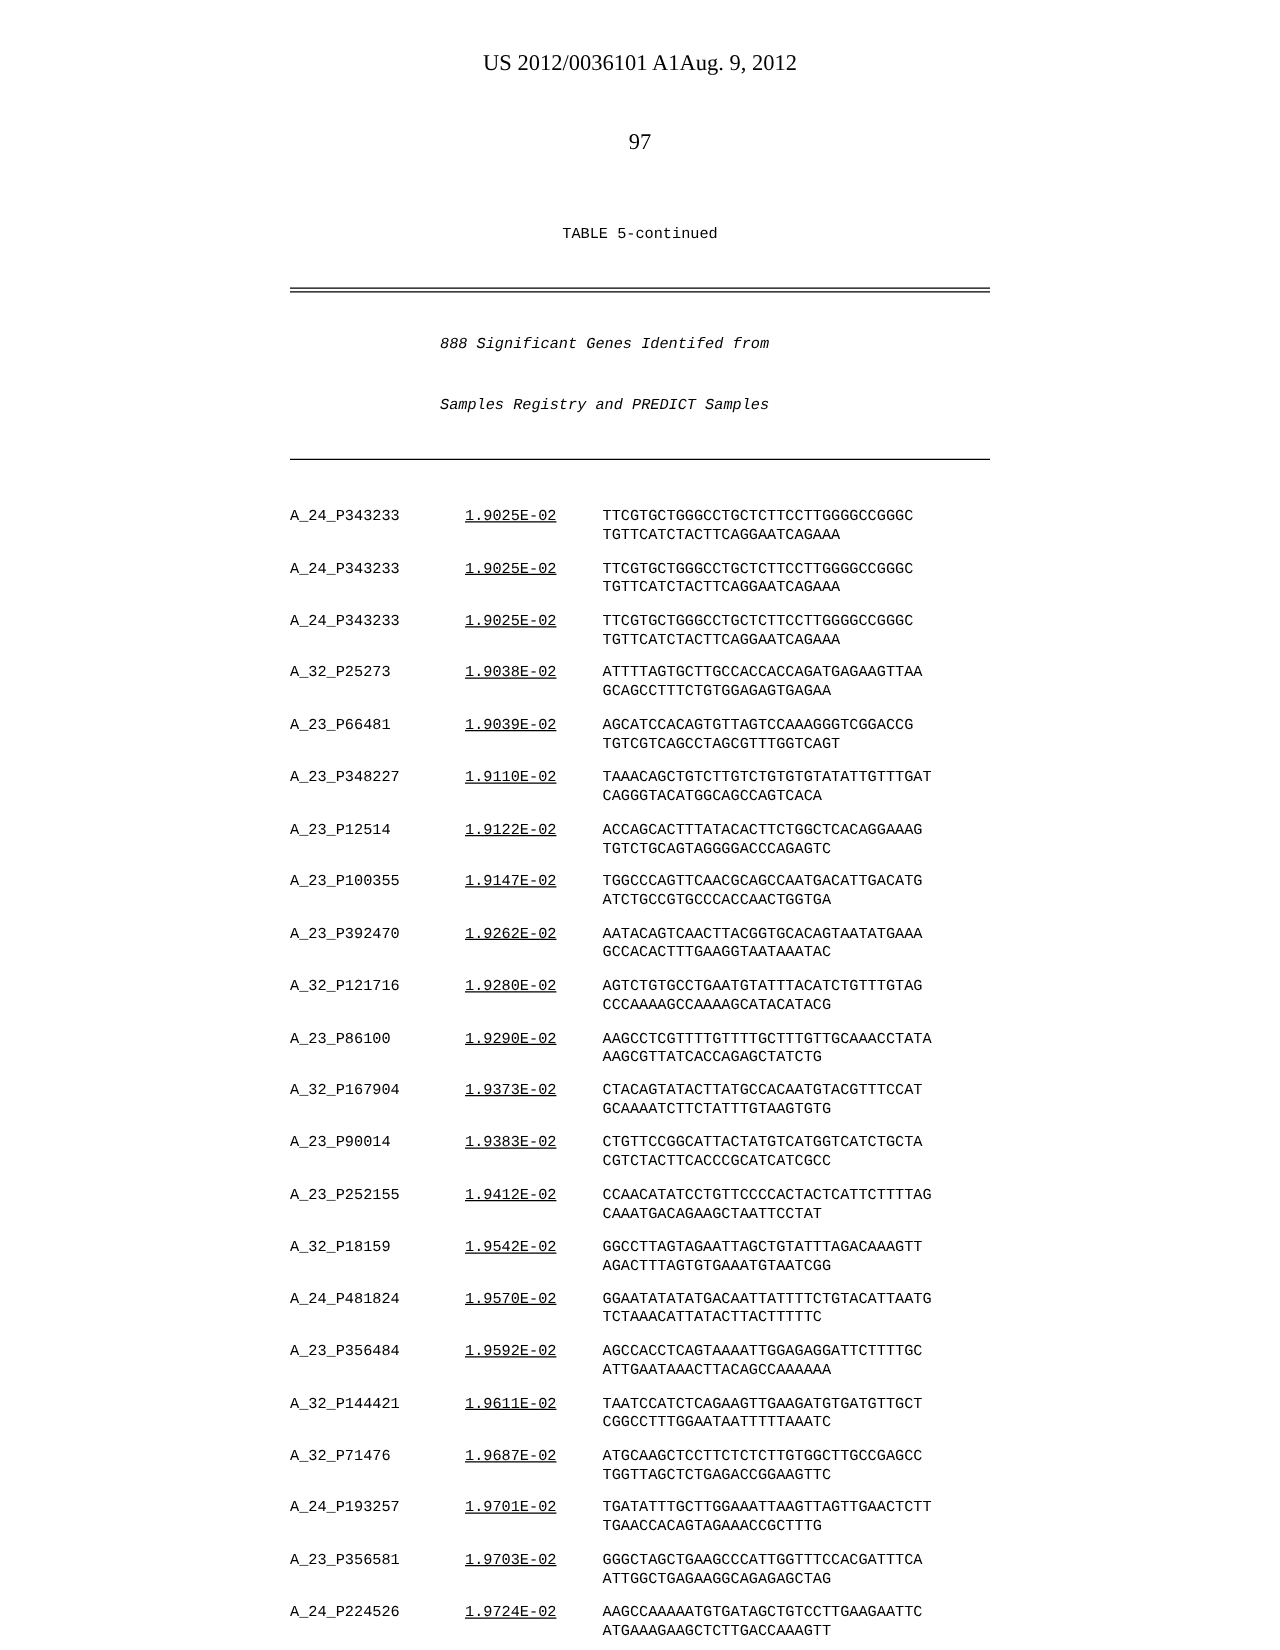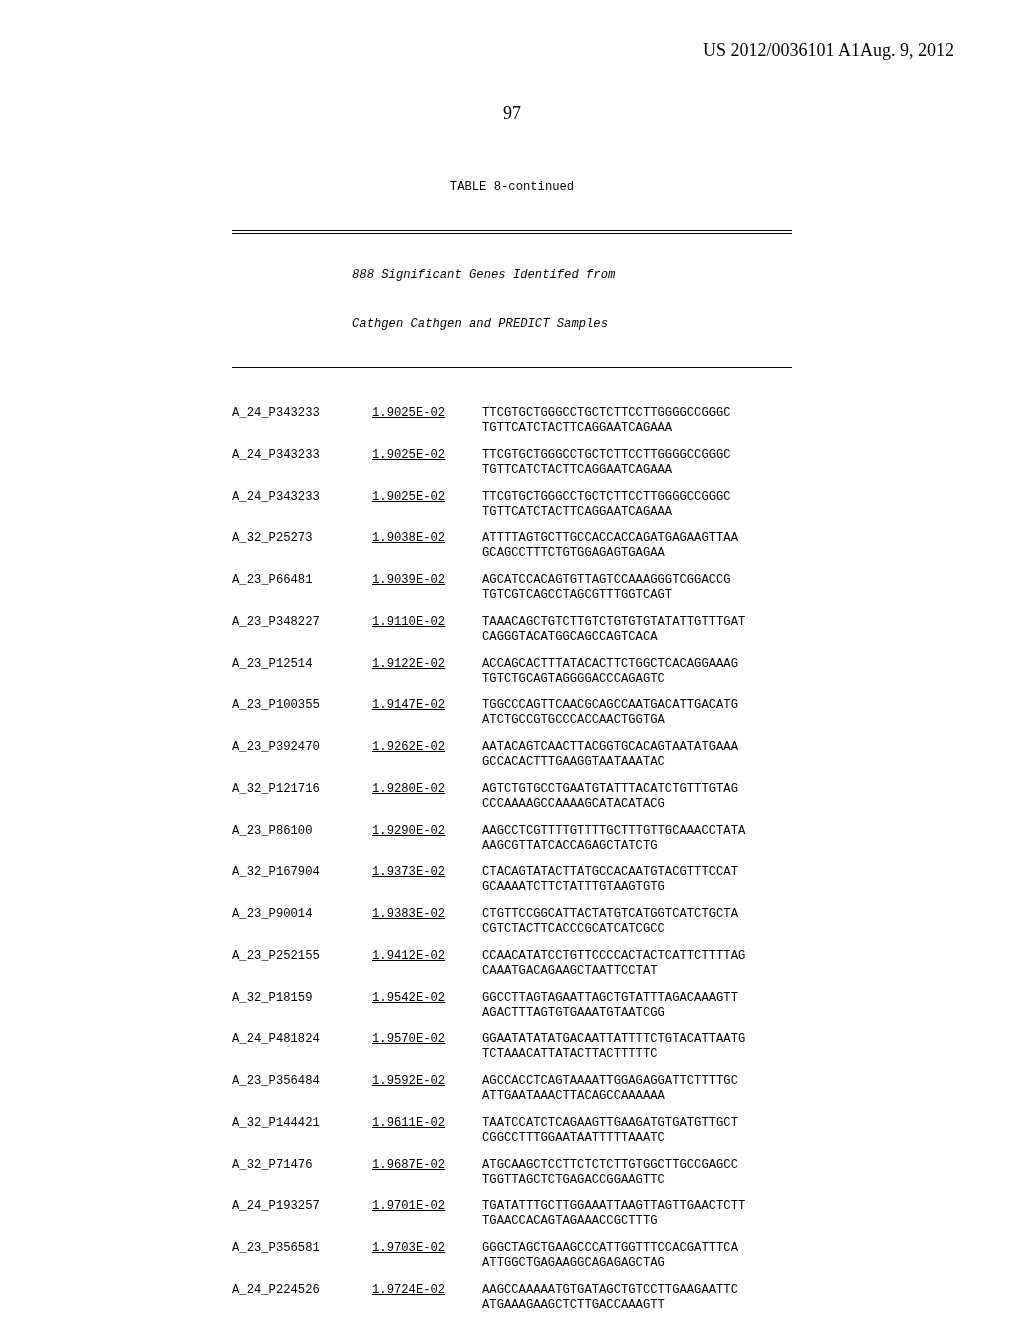--- a/index.html
+++ b/index.html
@@ -13,21 +13,21 @@
   }
   .page {
     width: 1024px;
     height: 1320px;
     position: relative;
     box-sizing: border-box;
     padding: 40px 70px 40px 70px;
   }
   .header-row {
     display: flex;
-    justify-content: flex-end;
+    justify-content: center;
     align-items: baseline;
     font-size: 18px;
   }
   .header-left { }
   .header-right { }
   .page-number {
     text-align: center;
     font-size: 18px;
     margin-top: 42px;
     margin-bottom: 26px;
@@ -91,22 +91,22 @@
 
   <div class="header-row">
     <div class="header-left">US 2012/0036101 A1</div>
     <div class="header-right">Aug. 9, 2012</div>
   </div>
 
   <div class="page-number">97</div>
 
   <div class="table-wrap">
     <div class="table">
-      <div class="table-title">TABLE 8-continued</div>
+      <div class="table-title">TABLE 5-continued</div>
       <div class="dbl-rule"></div>
       <div class="table-subtitle">888 Significant Genes Identifed from</div>
-      <div class="table-subtitle">Cathgen Cathgen and PREDICT Samples</div>
+      <div class="table-subtitle">Samples Registry and PREDICT Samples</div>
       <div class="single-rule"></div>
       <div class="rows" id="rows"><div class="row"><div class="col-id">A_24_P343233</div><div class="col-val">1.9025E-02</div><div class="col-seq"><span class="seq-line">TTCGTGCTGGGCCTGCTCTTCCTTGGGGCCGGGC</span><span class="seq-line">TGTTCATCTACTTCAGGAATCAGAAA</span></div></div><div class="row"><div class="col-id">A_24_P343233</div><div class="col-val">1.9025E-02</div><div class="col-seq"><span class="seq-line">TTCGTGCTGGGCCTGCTCTTCCTTGGGGCCGGGC</span><span class="seq-line">TGTTCATCTACTTCAGGAATCAGAAA</span></div></div><div class="row"><div class="col-id">A_24_P343233</div><div class="col-val">1.9025E-02</div><div class="col-seq"><span class="seq-line">TTCGTGCTGGGCCTGCTCTTCCTTGGGGCCGGGC</span><span class="seq-line">TGTTCATCTACTTCAGGAATCAGAAA</span></div></div><div class="row"><div class="col-id">A_32_P25273</div><div class="col-val">1.9038E-02</div><div class="col-seq"><span class="seq-line">ATTTTAGTGCTTGCCACCACCAGATGAGAAGTTAA</span><span class="seq-line">GCAGCCTTTCTGTGGAGAGTGAGAA</span></div></div><div class="row"><div class="col-id">A_23_P66481</div><div class="col-val">1.9039E-02</div><div class="col-seq"><span class="seq-line">AGCATCCACAGTGTTAGTCCAAAGGGTCGGACCG</span><span class="seq-line">TGTCGTCAGCCTAGCGTTTGGTCAGT</span></div></div><div class="row"><div class="col-id">A_23_P348227</div><div class="col-val">1.9110E-02</div><div class="col-seq"><span class="seq-line">TAAACAGCTGTCTTGTCTGTGTGTATATTGTTTGAT</span><span class="seq-line">CAGGGTACATGGCAGCCAGTCACA</span></div></div><div class="row"><div class="col-id">A_23_P12514</div><div class="col-val">1.9122E-02</div><div class="col-seq"><span class="seq-line">ACCAGCACTTTATACACTTCTGGCTCACAGGAAAG</span><span class="seq-line">TGTCTGCAGTAGGGGACCCAGAGTC</span></div></div><div class="row"><div class="col-id">A_23_P100355</div><div class="col-val">1.9147E-02</div><div class="col-seq"><span class="seq-line">TGGCCCAGTTCAACGCAGCCAATGACATTGACATG</span><span class="seq-line">ATCTGCCGTGCCCACCAACTGGTGA</span></div></div><div class="row"><div class="col-id">A_23_P392470</div><div class="col-val">1.9262E-02</div><div class="col-seq"><span class="seq-line">AATACAGTCAACTTACGGTGCACAGTAATATGAAA</span><span class="seq-line">GCCACACTTTGAAGGTAATAAATAC</span></div></div><div class="row"><div class="col-id">A_32_P121716</div><div class="col-val">1.9280E-02</div><div class="col-seq"><span class="seq-line">AGTCTGTGCCTGAATGTATTTACATCTGTTTGTAG</span><span class="seq-line">CCCAAAAGCCAAAAGCATACATACG</span></div></div><div class="row"><div class="col-id">A_23_P86100</div><div class="col-val">1.9290E-02</div><div class="col-seq"><span class="seq-line">AAGCCTCGTTTTGTTTTGCTTTGTTGCAAACCTATA</span><span class="seq-line">AAGCGTTATCACCAGAGCTATCTG</span></div></div><div class="row"><div class="col-id">A_32_P167904</div><div class="col-val">1.9373E-02</div><div class="col-seq"><span class="seq-line">CTACAGTATACTTATGCCACAATGTACGTTTCCAT</span><span class="seq-line">GCAAAATCTTCTATTTGTAAGTGTG</span></div></div><div class="row"><div class="col-id">A_23_P90014</div><div class="col-val">1.9383E-02</div><div class="col-seq"><span class="seq-line">CTGTTCCGGCATTACTATGTCATGGTCATCTGCTA</span><span class="seq-line">CGTCTACTTCACCCGCATCATCGCC</span></div></div><div class="row"><div class="col-id">A_23_P252155</div><div class="col-val">1.9412E-02</div><div class="col-seq"><span class="seq-line">CCAACATATCCTGTTCCCCACTACTCATTCTTTTAG</span><span class="seq-line">CAAATGACAGAAGCTAATTCCTAT</span></div></div><div class="row"><div class="col-id">A_32_P18159</div><div class="col-val">1.9542E-02</div><div class="col-seq"><span class="seq-line">GGCCTTAGTAGAATTAGCTGTATTTAGACAAAGTT</span><span class="seq-line">AGACTTTAGTGTGAAATGTAATCGG</span></div></div><div class="row"><div class="col-id">A_24_P481824</div><div class="col-val">1.9570E-02</div><div class="col-seq"><span class="seq-line">GGAATATATATGACAATTATTTTCTGTACATTAATG</span><span class="seq-line">TCTAAACATTATACTTACTTTTTC</span></div></div><div class="row"><div class="col-id">A_23_P356484</div><div class="col-val">1.9592E-02</div><div class="col-seq"><span class="seq-line">AGCCACCTCAGTAAAATTGGAGAGGATTCTTTTGC</span><span class="seq-line">ATTGAATAAACTTACAGCCAAAAAA</span></div></div><div class="row"><div class="col-id">A_32_P144421</div><div class="col-val">1.9611E-02</div><div class="col-seq"><span class="seq-line">TAATCCATCTCAGAAGTTGAAGATGTGATGTTGCT</span><span class="seq-line">CGGCCTTTGGAATAATTTTTAAATC</span></div></div><div class="row"><div class="col-id">A_32_P71476</div><div class="col-val">1.9687E-02</div><div class="col-seq"><span class="seq-line">ATGCAAGCTCCTTCTCTCTTGTGGCTTGCCGAGCC</span><span class="seq-line">TGGTTAGCTCTGAGACCGGAAGTTC</span></div></div><div class="row"><div class="col-id">A_24_P193257</div><div class="col-val">1.9701E-02</div><div class="col-seq"><span class="seq-line">TGATATTTGCTTGGAAATTAAGTTAGTTGAACTCTT</span><span class="seq-line">TGAACCACAGTAGAAACCGCTTTG</span></div></div><div class="row"><div class="col-id">A_23_P356581</div><div class="col-val">1.9703E-02</div><div class="col-seq"><span class="seq-line">GGGCTAGCTGAAGCCCATTGGTTTCCACGATTTCA</span><span class="seq-line">ATTGGCTGAGAAGGCAGAGAGCTAG</span></div></div><div class="row"><div class="col-id">A_24_P224526</div><div class="col-val">1.9724E-02</div><div class="col-seq"><span class="seq-line">AAGCCAAAAATGTGATAGCTGTCCTTGAAGAATTC</span><span class="seq-line">ATGAAAGAAGCTCTTGACCAAAGTT</span></div></div></div>
     </div>
   </div>
 
 </div>
 
 </body></html>

